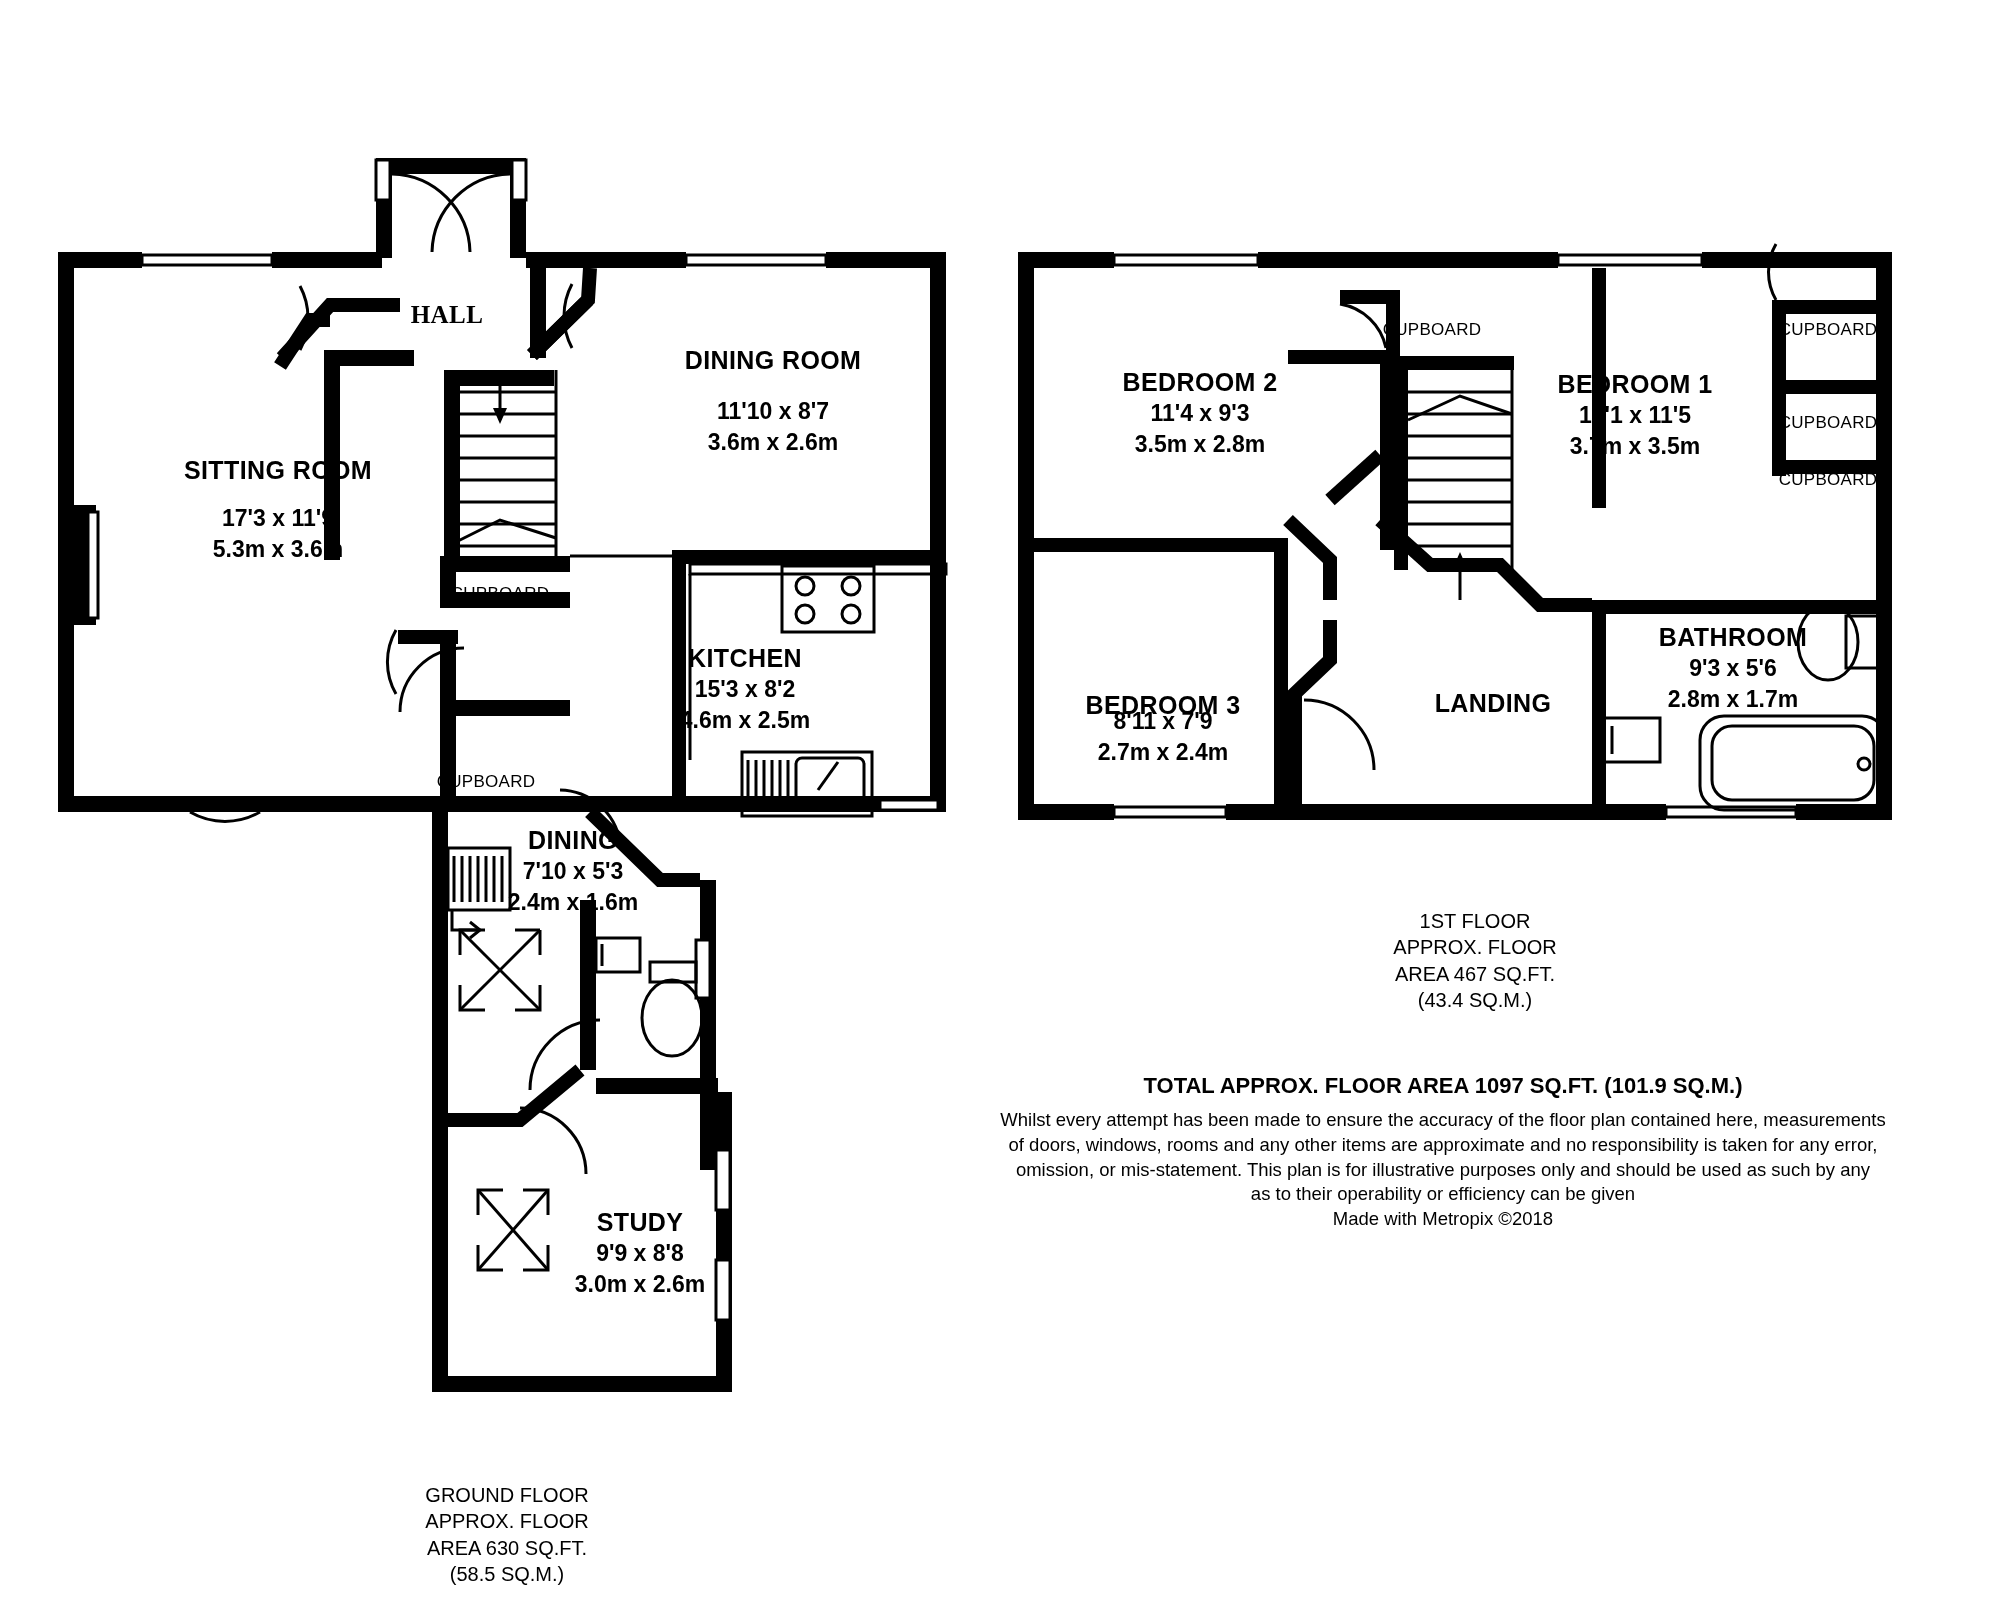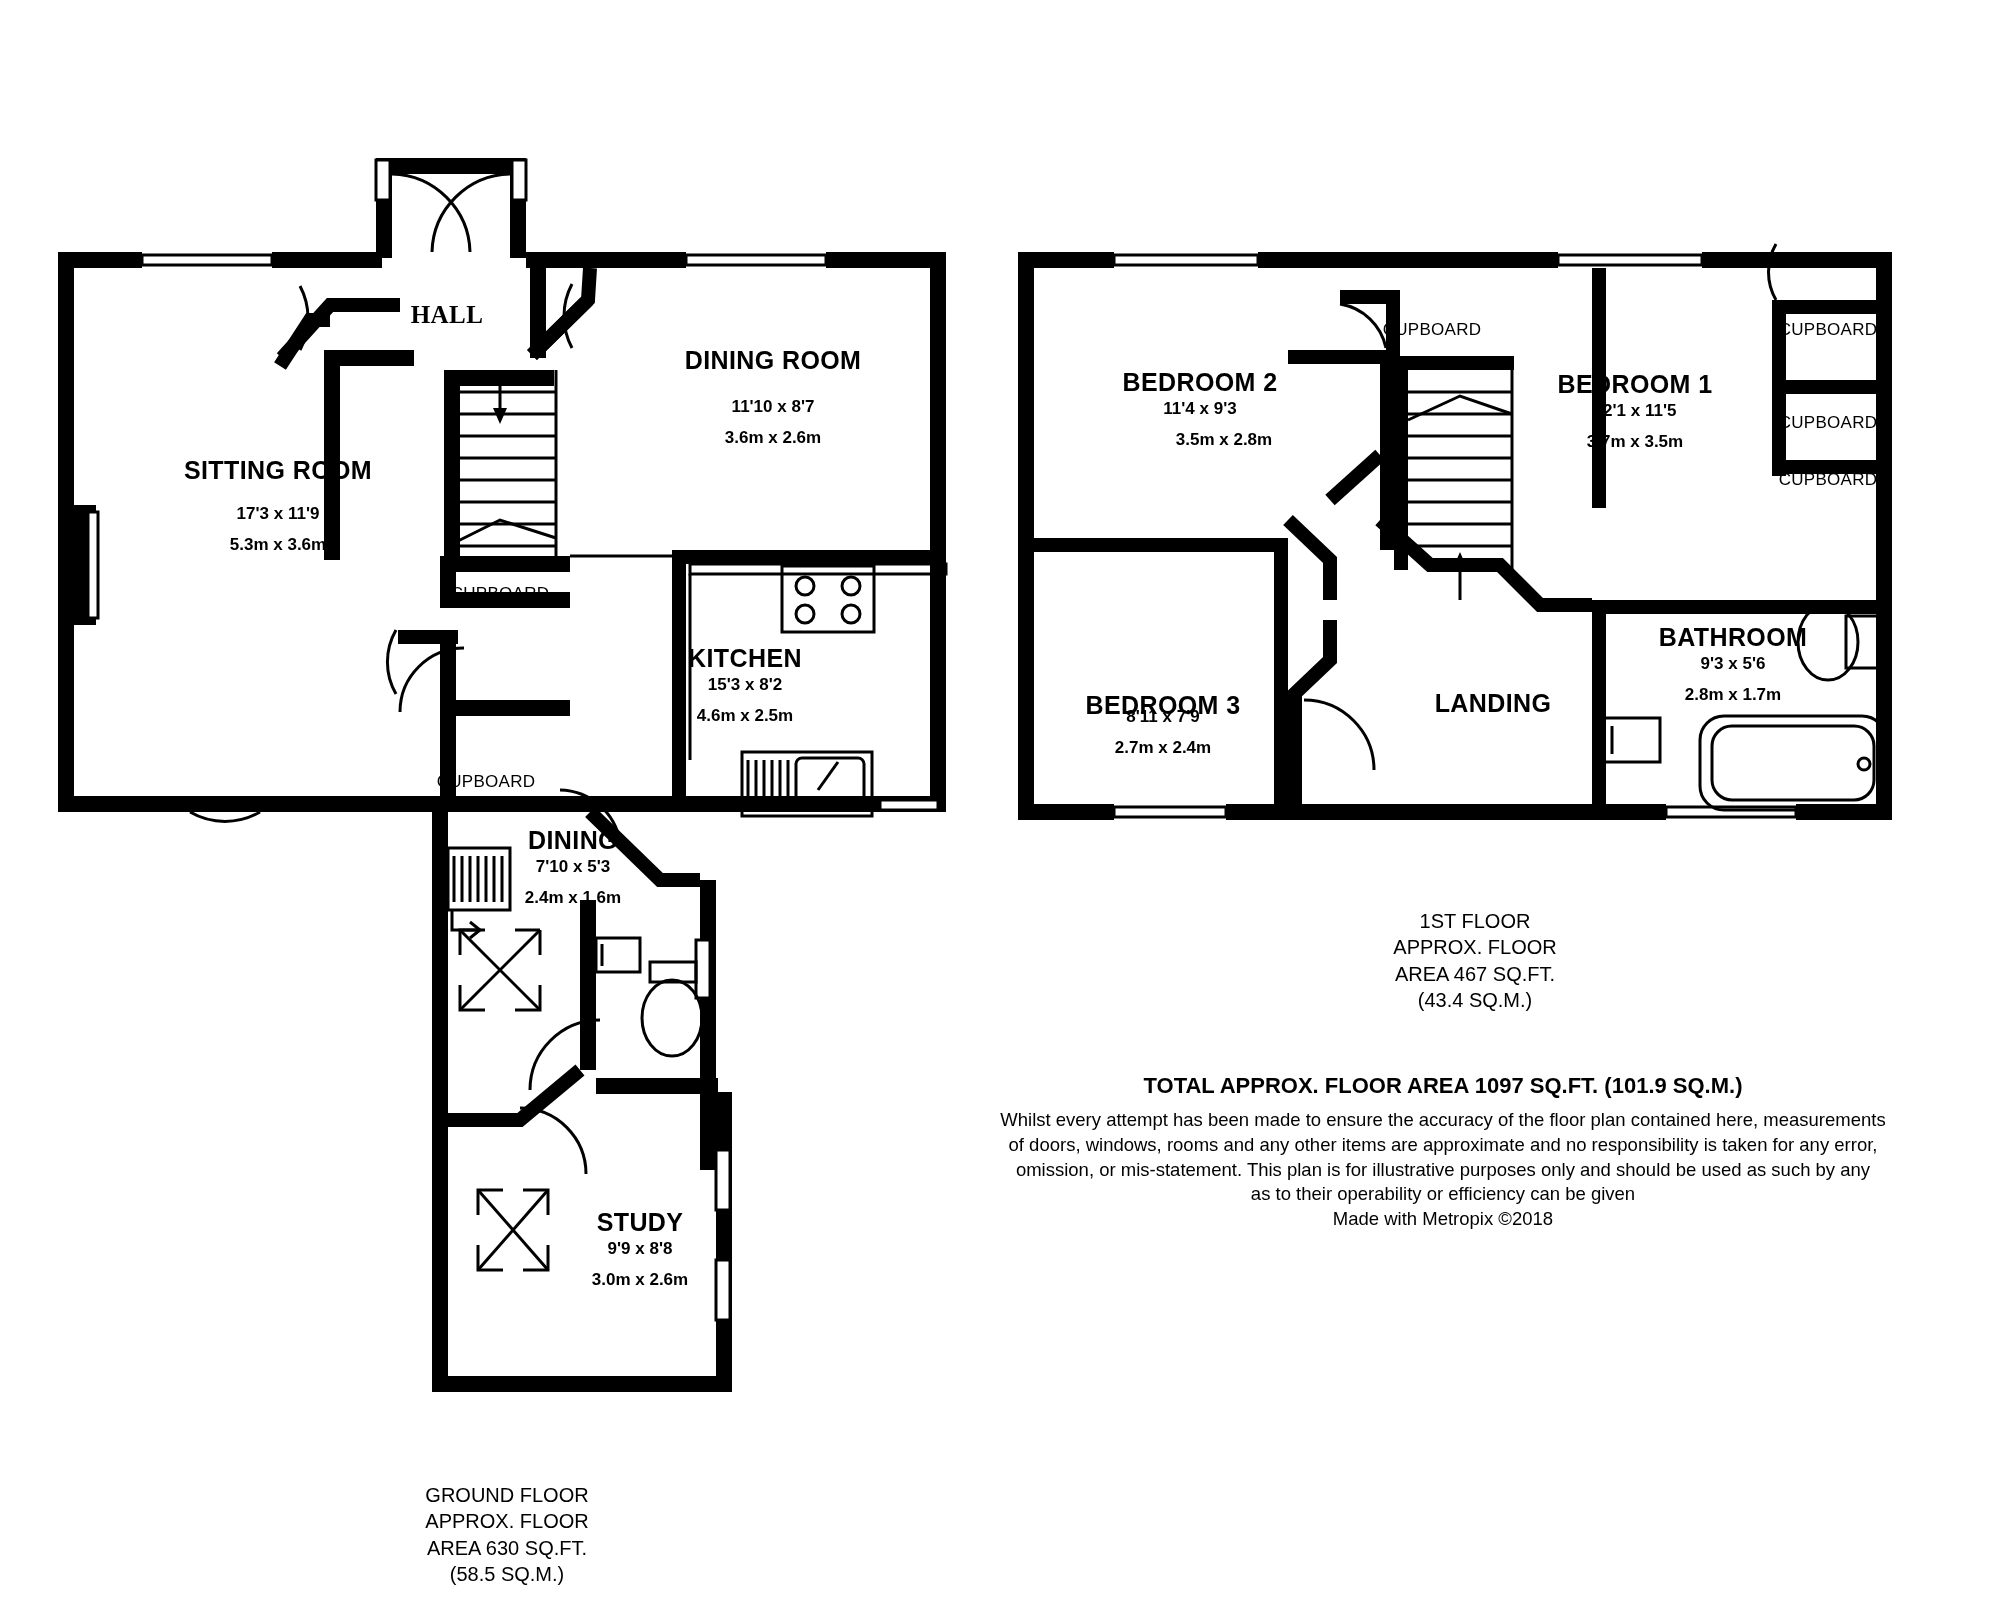--- a/index.html
+++ b/index.html
@@ -30,21 +30,21 @@
     color: #000000;
     line-height: 1.22;
   }
   .room-name {
     font-weight: bold;
     font-size: 25px;
     letter-spacing: 0.4px;
   }
   .room-dim {
     font-weight: bold;
-    font-size: 17px;
+    font-size: 23px;
   }
   .cupboard {
     font-weight: normal;
     font-size: 17px;
     letter-spacing: 0.3px;
   }
   .floor-note {
     font-size: 20px;
     line-height: 1.32;
     text-align: center;
@@ -329,21 +329,21 @@
 
 <div class="lbl room-name centered" style="left:640px; top:1207px;">STUDY</div>
 <div class="lbl room-dim centered" style="left:640px; top:1239px;">9'9 x 8'8</div>
 <div class="lbl room-dim centered" style="left:640px; top:1270px;">3.0m x 2.6m</div>
 
 <div class="lbl cupboard centered" style="left:500px; top:584px;">CUPBOARD</div>
 <div class="lbl cupboard centered" style="left:486px; top:772px;">CUPBOARD</div>
 
 <div class="lbl room-name centered" style="left:1200px; top:367px;">BEDROOM 2</div>
 <div class="lbl room-dim centered" style="left:1200px; top:399px;">11'4 x 9'3</div>
-<div class="lbl room-dim centered" style="left:1200px; top:430px;margin-left:24px;">3.5m x 2.8m</div>
+<div class="lbl room-dim centered" style="left:1200px; top:430px;">3.5m x 2.8m</div>
 
 <div class="lbl room-name centered" style="left:1635px; top:369px;">BEDROOM 1</div>
 <div class="lbl room-dim centered" style="left:1635px; top:401px;">12'1 x 11'5</div>
 <div class="lbl room-dim centered" style="left:1635px; top:432px;">3.7m x 3.5m</div>
 
 <div class="lbl room-name centered" style="left:1163px; top:690px;">BEDROOM 3</div>
 <div class="lbl room-dim centered" style="left:1163px; top:707px;">8'11 x 7'9</div>
 <div class="lbl room-dim centered" style="left:1163px; top:738px;">2.7m x 2.4m</div>
 
 <div class="lbl room-name centered" style="left:1733px; top:622px;">BATHROOM</div>

